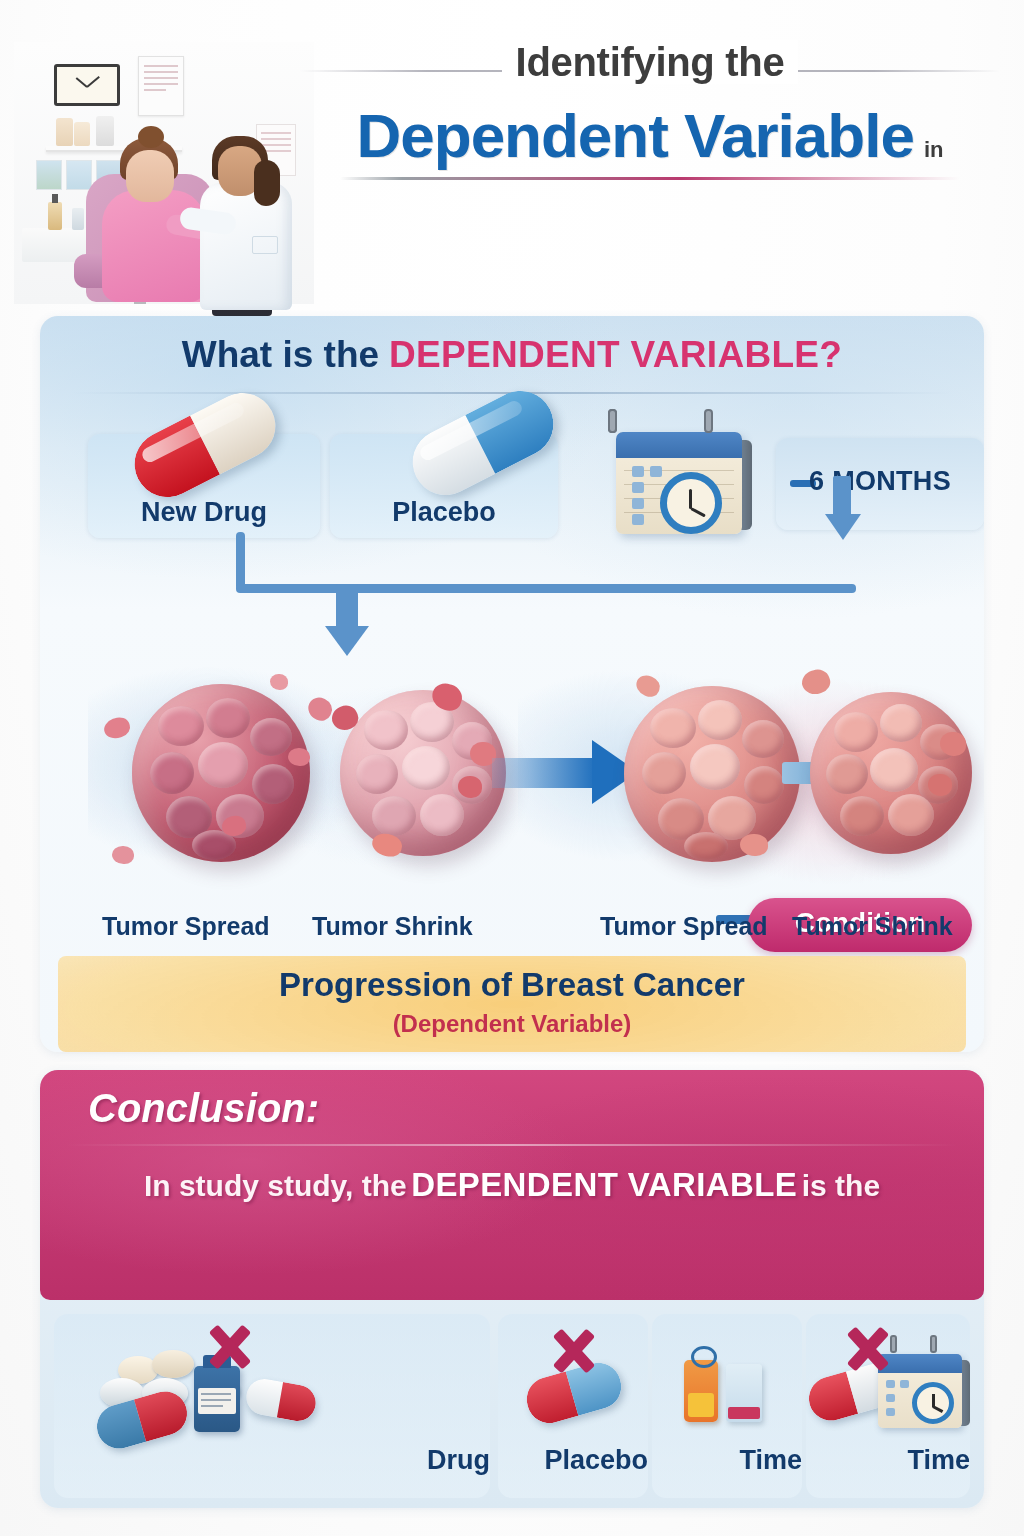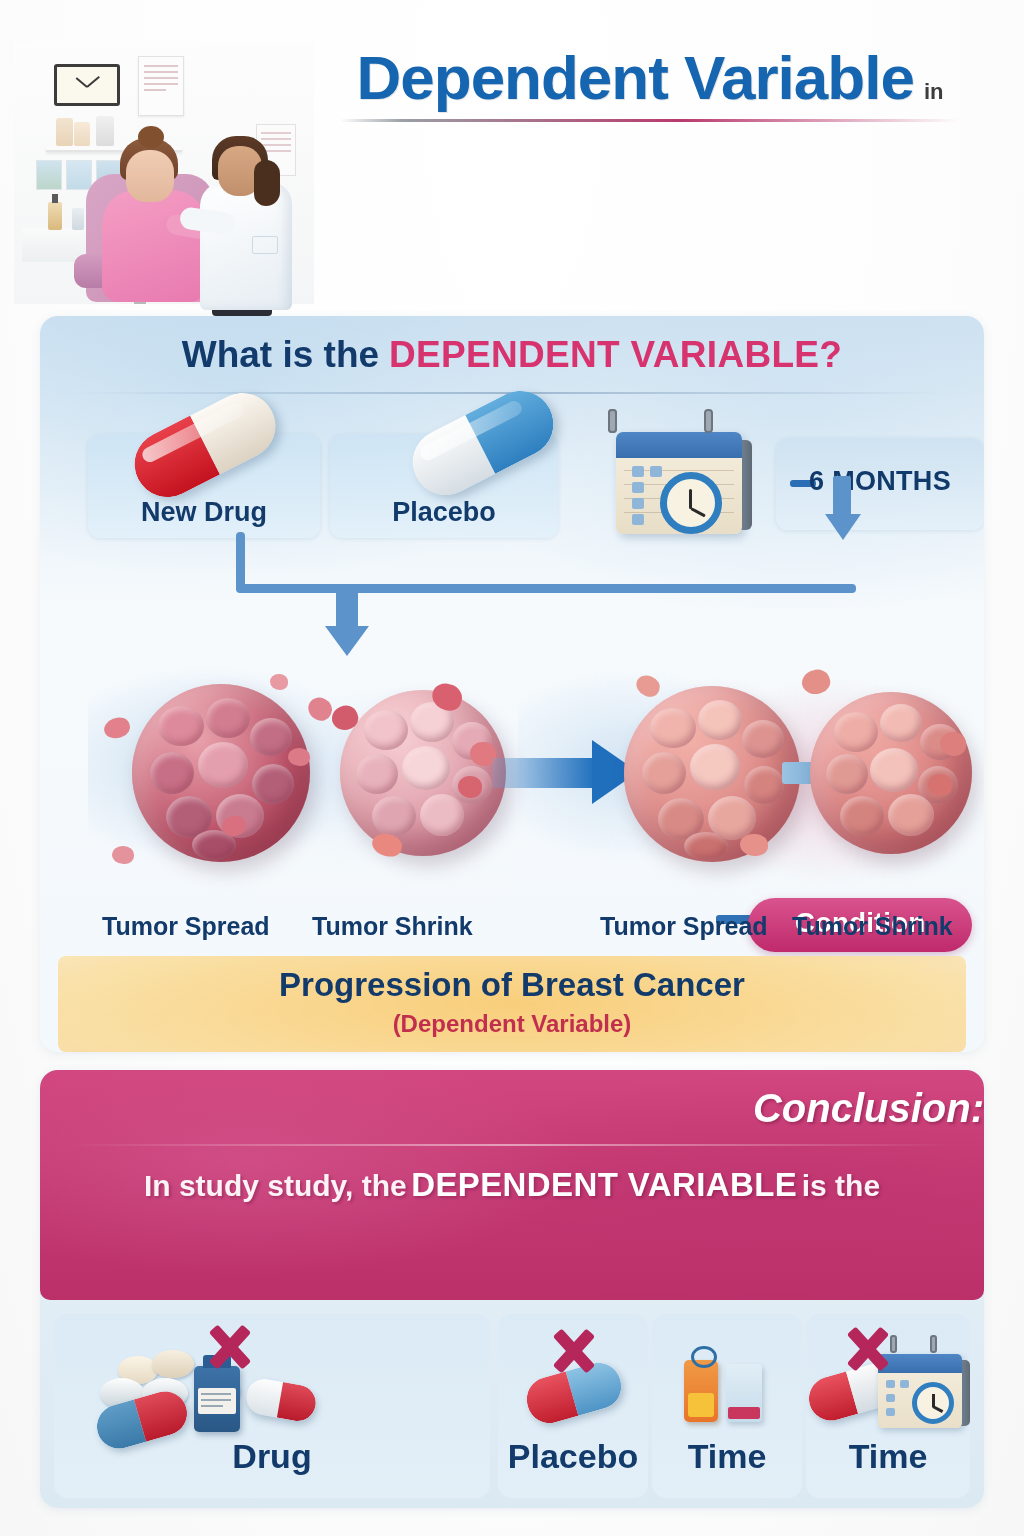--- a/index.html
+++ b/index.html
@@ -307,21 +307,21 @@
     box-shadow:0 2px 10px rgba(70,110,150,.10);
   }
   .concl-top {
     position:absolute; left:0; top:0; width:944px; height:230px;
     background:
       radial-gradient(ellipse 50% 70% at 22% 40%, rgba(215,90,145,.55), rgba(215,90,145,0) 70%),
       radial-gradient(ellipse 55% 75% at 78% 55%, rgba(190,50,110,.5), rgba(190,50,110,0) 70%),
       linear-gradient(180deg,#d2477f 0%, #c43a73 48%, #bb3069 100%);
     border-radius:14px 14px 10px 10px;
   }
-  .concl-title { position:absolute; left:0; right:0; top:16px; text-align:right;
+  .concl-title { position:absolute; left:0; right:0; top:16px; text-align:left;
     font-size:40px; font-weight:700; font-style:italic; color:#ffffff;
     text-shadow: 2px 2px 3px rgba(110,20,65,.45); margin-left: 48px; }
   .concl-rule { position:absolute; left:26px; right:26px; top:74px; height:1.5px;
     background:linear-gradient(90deg, rgba(255,255,255,0), rgba(255,255,255,.5), rgba(255,255,255,0)); }
   .concl-l1 { position:absolute; left:0; right:0; top:96px; text-align:center; white-space:nowrap;
     text-shadow:2px 2px 3px rgba(110,20,65,.4); }
   .concl-l1 .n { font-size:30px; font-weight:700; color:#fdf3f7; }
   .concl-l1 .s { font-size:33px; font-weight:700; color:#ffffff; letter-spacing:.4px; }
   .concl-l2 { position:absolute; left:0; right:0; top:156px; text-align:center; white-space:nowrap;
     text-shadow:2px 2px 3px rgba(110,20,65,.4); }
@@ -331,22 +331,22 @@
   
   .excl-row { position:absolute; left:0; top:234px; width:944px; height:204px; }
   .excl-card {
     position:absolute; top:10px; height:184px; border-radius:14px;
     background:linear-gradient(180deg, rgba(214,232,245,.55), rgba(236,246,252,.45));
   }
   .e1 { left:14px; width:436px; }
   .e2 { left:458px; width:150px; }
   .e3 { left:612px; width:150px; }
   .e4 { left:766px; width:164px; }
-  .excl-label { position:absolute; left:0; right:0; bottom:22px; text-align:center;
-    font-size:34px; font-weight:700; color:#123a6b; }
+  .excl-label { position:absolute; left:0; right:0; bottom:22px; text-align:right;
+    font-size:27px; font-weight:700; color:#123a6b; }
   .xmark { position:absolute; width:46px; height:46px; }
   .xmark::before, .xmark::after {
     content:""; position:absolute; left:18px; top:-2px; width:12px; height:50px;
     background:#b5275a; border-radius:3px;
   }
   .xmark::before { transform:rotate(42deg); }
   .xmark::after  { transform:rotate(-42deg); }
 
   .pill-grp { position:absolute; }
   .tab { position:absolute; border-radius:50%; box-shadow:1px 2px 3px rgba(60,90,120,.3); }
@@ -432,20 +432,23 @@
       <div class="doctor-shirt"></div>
       <div class="doctor-coat"></div>
       <div class="doctor-pocket"></div>
       <div class="doctor-hair"></div>
       <div class="doctor-head"></div>
       <div class="doctor-pony"></div>
       <div class="doctor-arm"></div>
     </div>
 
     <div class="title-block">
+      <div class="t-line1">
+        <span>Identifying the</span>
+      </div>
       <div class="t-line2">
         <span class="dep">Dependent  Variable</span><span class="in">in</span>
       </div>
       <div class="t-rule"></div>
     </div>
   </div>
 
   <div class="panel-main">
 
     <div class="panel-head">

